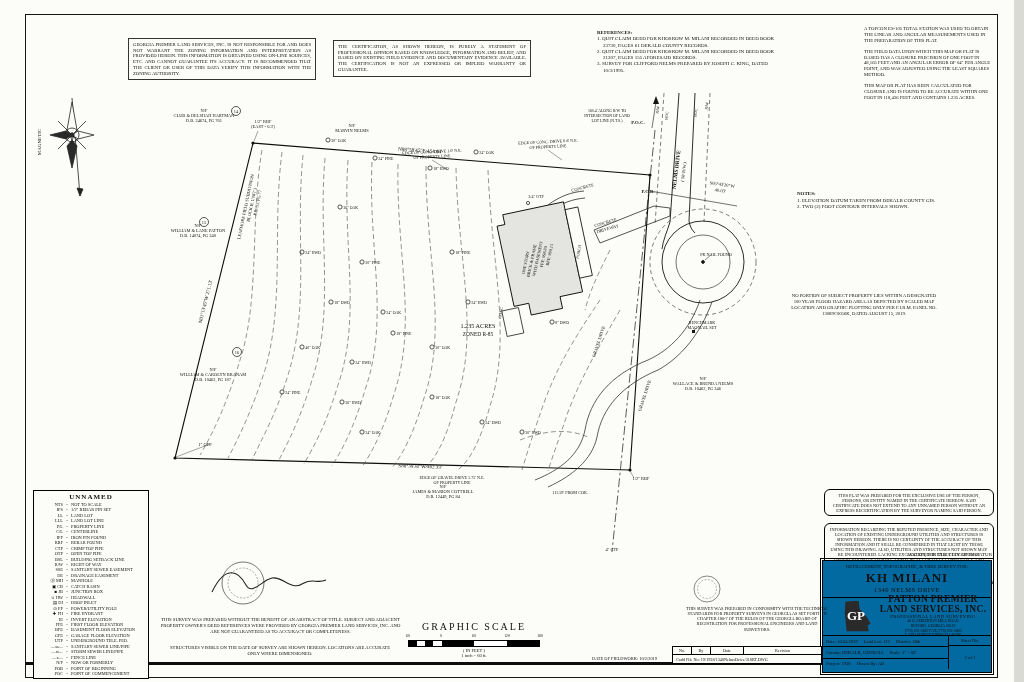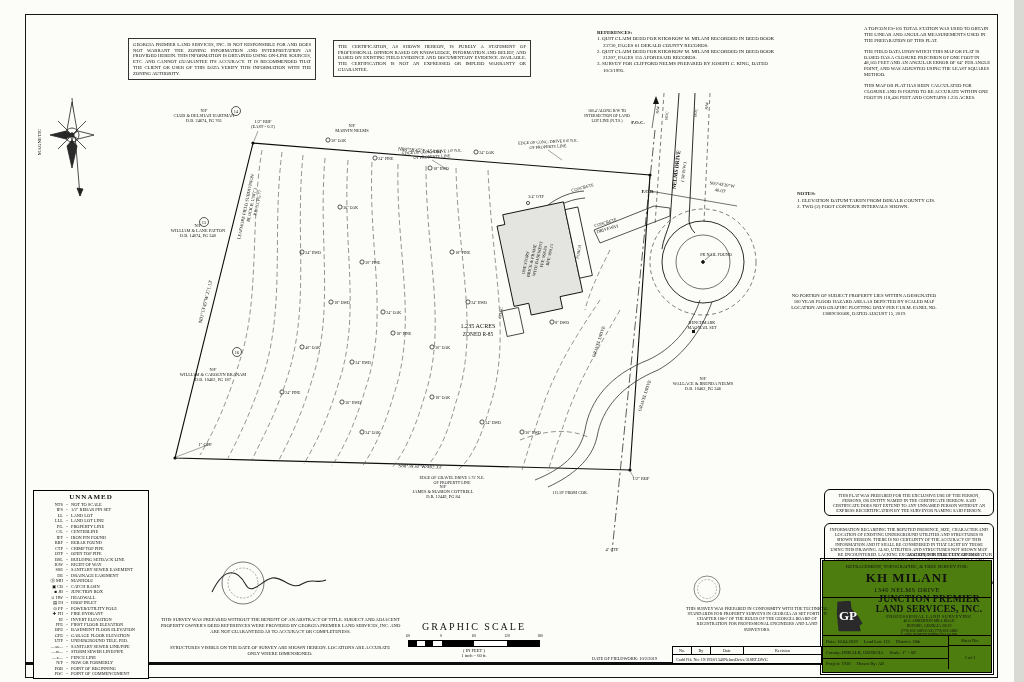--- a/index.html
+++ b/index.html
@@ -13,27 +13,27 @@
   .jus{text-align:justify;}
   
   .legend{left:33px;top:490px;width:114px;height:187px;background:#fcfcf9;border:1px solid #000;z-index:4;}
   .legend h4{margin:2px 0 1px;font-size:7px;text-align:center;letter-spacing:1px;}
   .lr{display:flex;font-size:4.4px;line-height:5.45px;padding-left:3px;}
   .la{width:26px;text-align:right;flex:none;}
   .leq{width:8px;text-align:center;flex:none;}
   .ld{flex:1;}
   
   .located{left:822px;top:552px;width:170px;font-size:5px;text-align:right;}
-  .tblock{left:822px;top:560px;width:170px;height:113px;background:#4d7c0f;border:1.4px solid #000;outline:0.8px solid #000;outline-offset:1.5px;box-sizing:border-box;}
+  .tblock{left:822px;top:560px;width:170px;height:113px;background:#0369a1;border:1.4px solid #000;outline:0.8px solid #000;outline-offset:1.5px;box-sizing:border-box;}
   .tb-sec1{border-bottom:1px solid #000;padding:3px 2px 2px;text-align:center;height:37px;box-sizing:border-box;}
   .tb-type{font-size:4.8px;}
   .tb-client{font-size:13px;font-weight:bold;letter-spacing:1px;margin:1px 0 0;}
   .tb-addr{font-size:6.5px;letter-spacing:0.5px;}
   .tb-sec2{border-bottom:1px solid #000;height:38px;display:flex;align-items:center;box-sizing:border-box;}
-  .ga-logo{width:30px;height:32px;margin:0 2px 0 12px;position:relative;flex:none;}
+  .ga-logo{width:30px;height:32px;margin:0 2px 0 20px;position:relative;flex:none;}
   .ga-shape{position:absolute;inset:0;background:#2a2a2a;clip-path:polygon(8% 4%,52% 0%,55% 26%,78% 50%,92% 72%,82% 78%,86% 96%,12% 96%,6% 40%);}
   .ga-gp{position:absolute;left:4px;top:7px;color:#fff;font-weight:bold;font-size:13px;font-family:"Liberation Serif",serif;}
   .co-text{flex:1;text-align:center;}
   .co-n1{font-size:9.5px;font-weight:bold;letter-spacing:0.3px;line-height:1;}
   .co-n2{font-size:9.5px;font-weight:bold;letter-spacing:0.3px;line-height:1;}
   .co-tag{font-size:4.6px;letter-spacing:0.4px;}
   .co-sm{font-size:3.8px;line-height:1.25;}
   .tb-table{display:flex;height:33px;font-size:4.6px;}
   .tb-left{flex:1;display:flex;flex-direction:column;border-right:1px solid #000;}
   .tb-row{flex:1;display:flex;align-items:center;border-bottom:1px solid #000;}
@@ -339,21 +339,21 @@
       <div class="tb-type">RETRACEMENT, TOPOGRAPHIC, &amp; TREE SURVEY FOR:</div>
       <div class="tb-client">KH MILANI</div>
       <div class="tb-addr">1340 NELMS DRIVE</div>
     </div>
     <div class="tb-sec2">
       <div class="ga-logo">
         <div class="ga-shape"></div>
           <div class="ga-gp">GP</div>
       </div>
       <div class="co-text">
-        <div class="co-n1">JUNCTION PREMIER</div>
+        <div class="co-n1">PATTON PREMIER</div>
         <div class="co-n2">LAND SERVICES, INC.</div>
         <div class="co-tag">PROFESSIONAL LAND SURVEYING</div>
         <div class="co-sm">4015 AMBERTON MILL ROAD</div>
         <div class="co-sm">BUFORD, GEORGIA 30519</div>
         <div class="co-sm">(770) 831-5683    FAX (770) 831-5686</div>
         <div class="co-sm">LAND SURVEY FIRM COA #0498</div>
       </div>
     </div>
     <div class="tb-table">
       <div class="tb-left">

